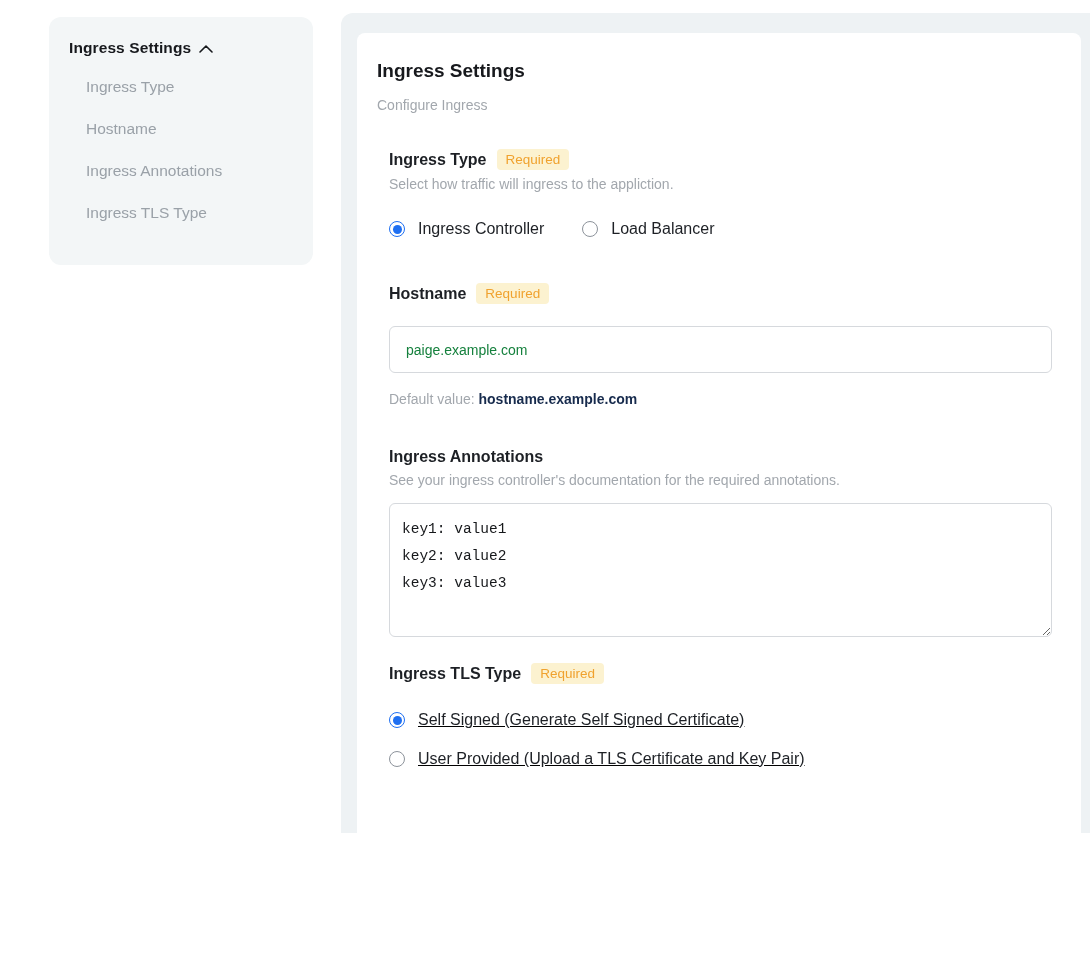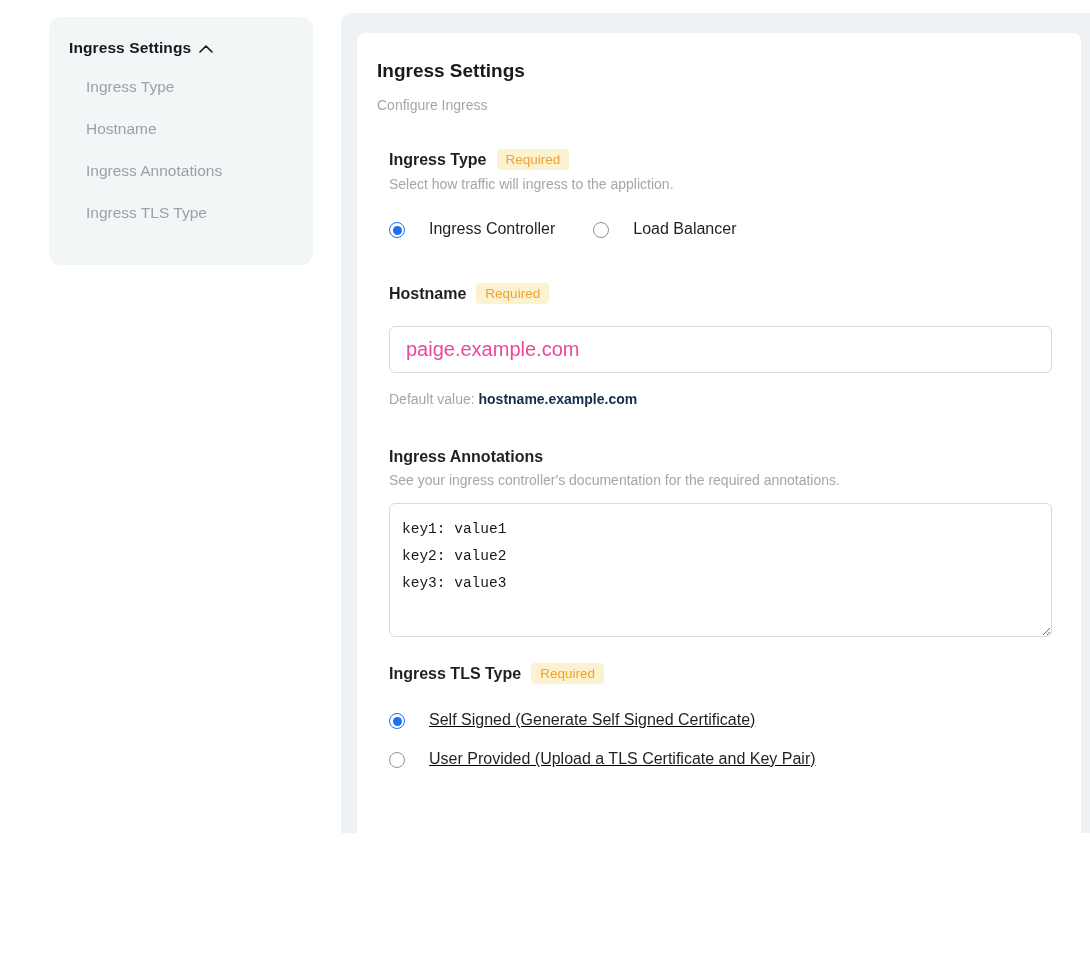--- a/index.html
+++ b/index.html
@@ -44,39 +44,39 @@
   .badge-required {
     background: #fcf2d0; color: #f0a22e;
     font-size: 13.5px; font-weight: 400;
     padding: 3px 9px; border-radius: 4px;
   }
   .section-help { margin-top: 6px; font-size: 14px; color: #a2a7ad; }
 
   .s-ingress-type { margin-top: 36px; }
   .radio-row { display: flex; gap: 38px; margin-top: 28px; }
   .radio-col { display: flex; flex-direction: column; gap: 21px; margin-top: 27px; text-decoration: underline; }
-  .radio-option { display: flex; align-items: flex-end; gap: 24px; cursor: pointer; }
+  .radio-option { display: flex; align-items: center; gap: 13px; cursor: pointer; }
   .radio-circle {
     width: 16px; height: 16px; border-radius: 50%;
     border: 1.5px solid #8d939b; background: #fff;
     position: relative; flex: 0 0 auto;
   }
   .radio-circle.selected { border-color: #1e6ff2; }
   .radio-circle.selected::after {
     content: ""; position: absolute; inset: 2.5px; border-radius: 50%;
     background: #1e6ff2;
   }
   .radio-label { font-size: 16px; color: #1d2025; }
 
   .s-hostname { margin-top: 45px; }
   .text-input {
     display: block; margin-top: 22px;
     width: 663px; height: 47px;
     border: 1px solid #d6d9dd; border-radius: 6px;
-    padding: 2px 16px; font-size: 20px; color: #ec4899;
+    padding: 2px 16px; font-size: 14px; color: #15803d;
     font-family: "Liberation Sans", "DejaVu Sans", sans-serif;
     outline: none; background: #fff;
   }
   .default-line { margin-top: 18px; font-size: 14px; color: #a2a7ad; }
   .default-value { color: #172b4d; font-weight: 700; }
 
   .s-annotations { margin-top: 41px; }
   .annotations-textarea {
     display: block; margin-top: 15px;
     width: 663px; height: 134px;

